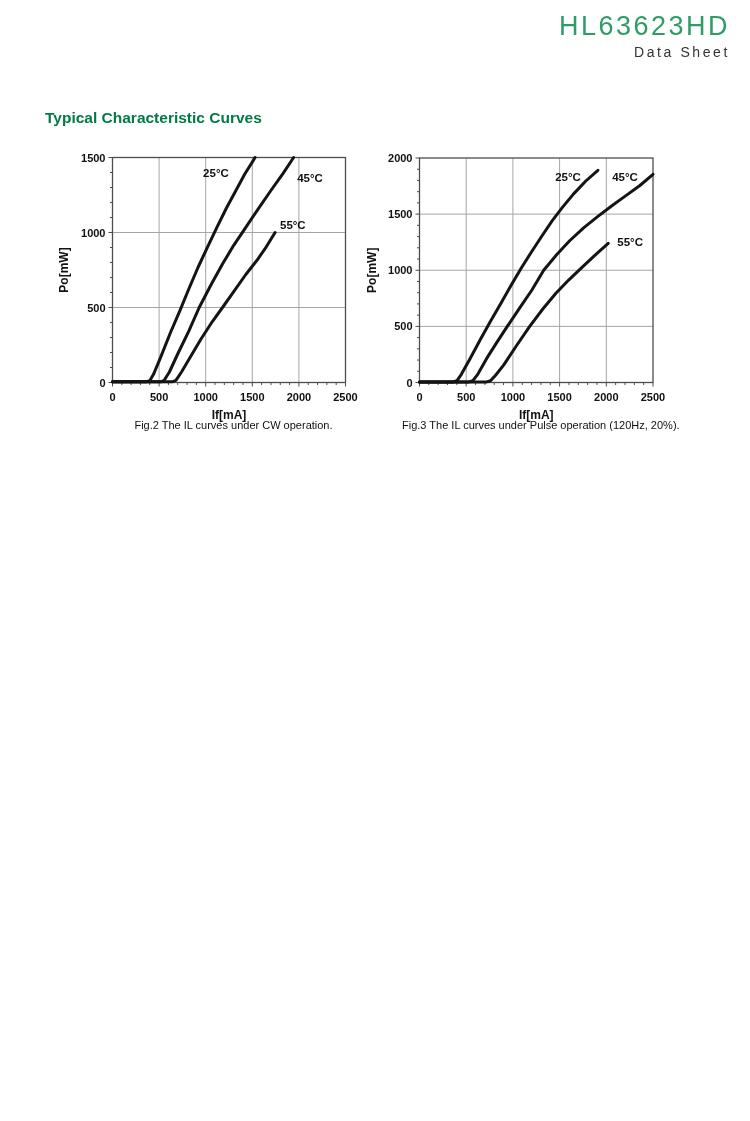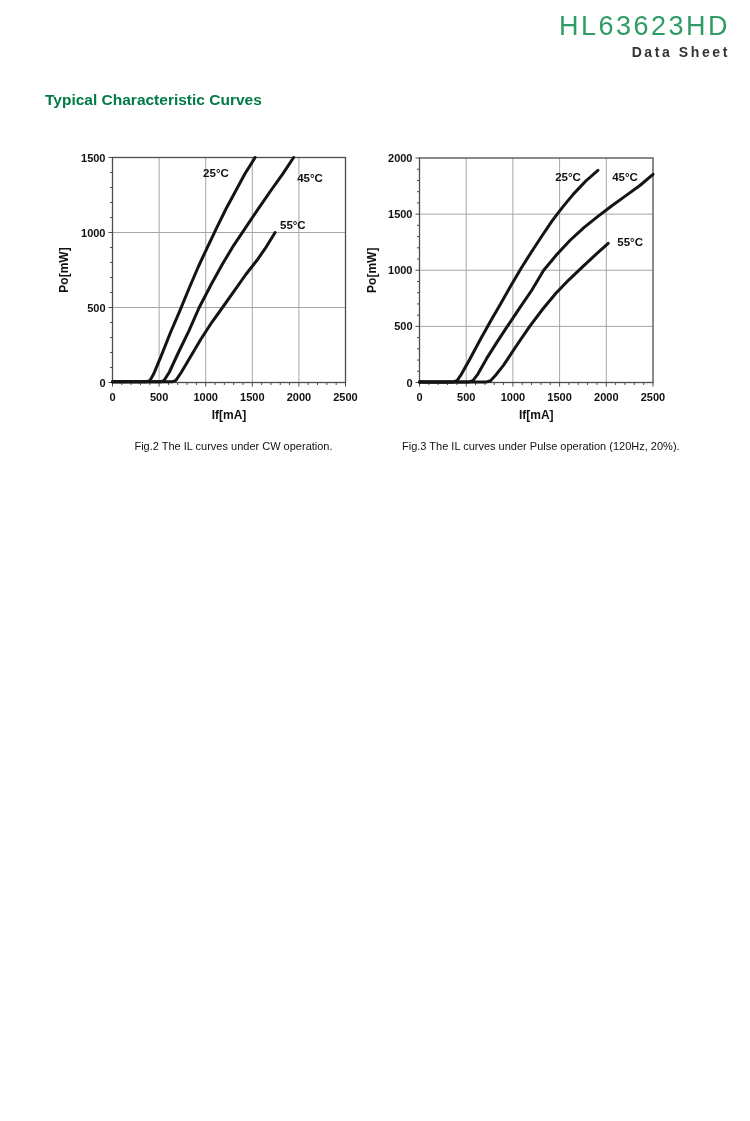--- a/index.html
+++ b/index.html
@@ -16,57 +16,57 @@
     top:11px;right:48px;
     font-size:27px;
     letter-spacing:2.5px;
     font-weight:400;
     white-space:nowrap;
   }
   .subtitle{
     position:absolute;
     top:44px;right:48px;
     font-size:14px;
-    font-weight:700;
+    font-weight:400;
     letter-spacing:2.6px;
     color:#333333;
     white-space:nowrap;
   }
   .section-title{
     position:absolute;
     left:45px;top:91px;
     font-size:15.5px;
     font-weight:700;
     white-space:nowrap;
   }
   .chart-svg{
     position:absolute;
     overflow:visible;
   }
   #chart0{left:52px;top:143px;width:300px;height:290px;}
   #chart1{left:360px;top:143px;width:300px;height:290px;}
   .caption{
     position:absolute;
-    top:440px;
+    top:419px;
     font-size:11px;
     color:#111111;
     text-align:center;
     white-space:nowrap;
   }
   #caption0{left:117px;width:233px;}
   #caption1{left:402px;width:234px;}
 </style>
 </head>
 <body>
 
 <div class="page">
 
   <div class="brand" style="color: rgb(47, 156, 102);">HL63623HD</div>
   <div class="subtitle">Data Sheet</div>
-  <div class="section-title" style="color: rgb(0, 123, 69);">Typical Characteristic Curves</div>
+  <div class="section-title" style="color: rgb(0, 123, 69); margin-top: 18px;">Typical Characteristic Curves</div>
 
   <svg id="chart0" class="chart-svg" viewBox="0 0 300 290" xmlns="http://www.w3.org/2000/svg">
       <line x1="107.1" y1="14.5" x2="107.1" y2="239.5" stroke="#A6A6A6" stroke-width="1"></line>
       <line x1="153.7" y1="14.5" x2="153.7" y2="239.5" stroke="#A6A6A6" stroke-width="1"></line>
       <line x1="200.29999999999998" y1="14.5" x2="200.29999999999998" y2="239.5" stroke="#A6A6A6" stroke-width="1"></line>
       <line x1="246.9" y1="14.5" x2="246.9" y2="239.5" stroke="#A6A6A6" stroke-width="1"></line>
       <line x1="60.5" y1="164.5" x2="293.5" y2="164.5" stroke="#A6A6A6" stroke-width="1"></line>
       <line x1="60.5" y1="89.5" x2="293.5" y2="89.5" stroke="#A6A6A6" stroke-width="1"></line>
       <line x1="60.5" y1="239.5" x2="60.5" y2="243.5" stroke="#4D4D4D" stroke-width="1"></line>
       <line x1="69.82" y1="239.5" x2="69.82" y2="242" stroke="#4D4D4D" stroke-width="1"></line>

